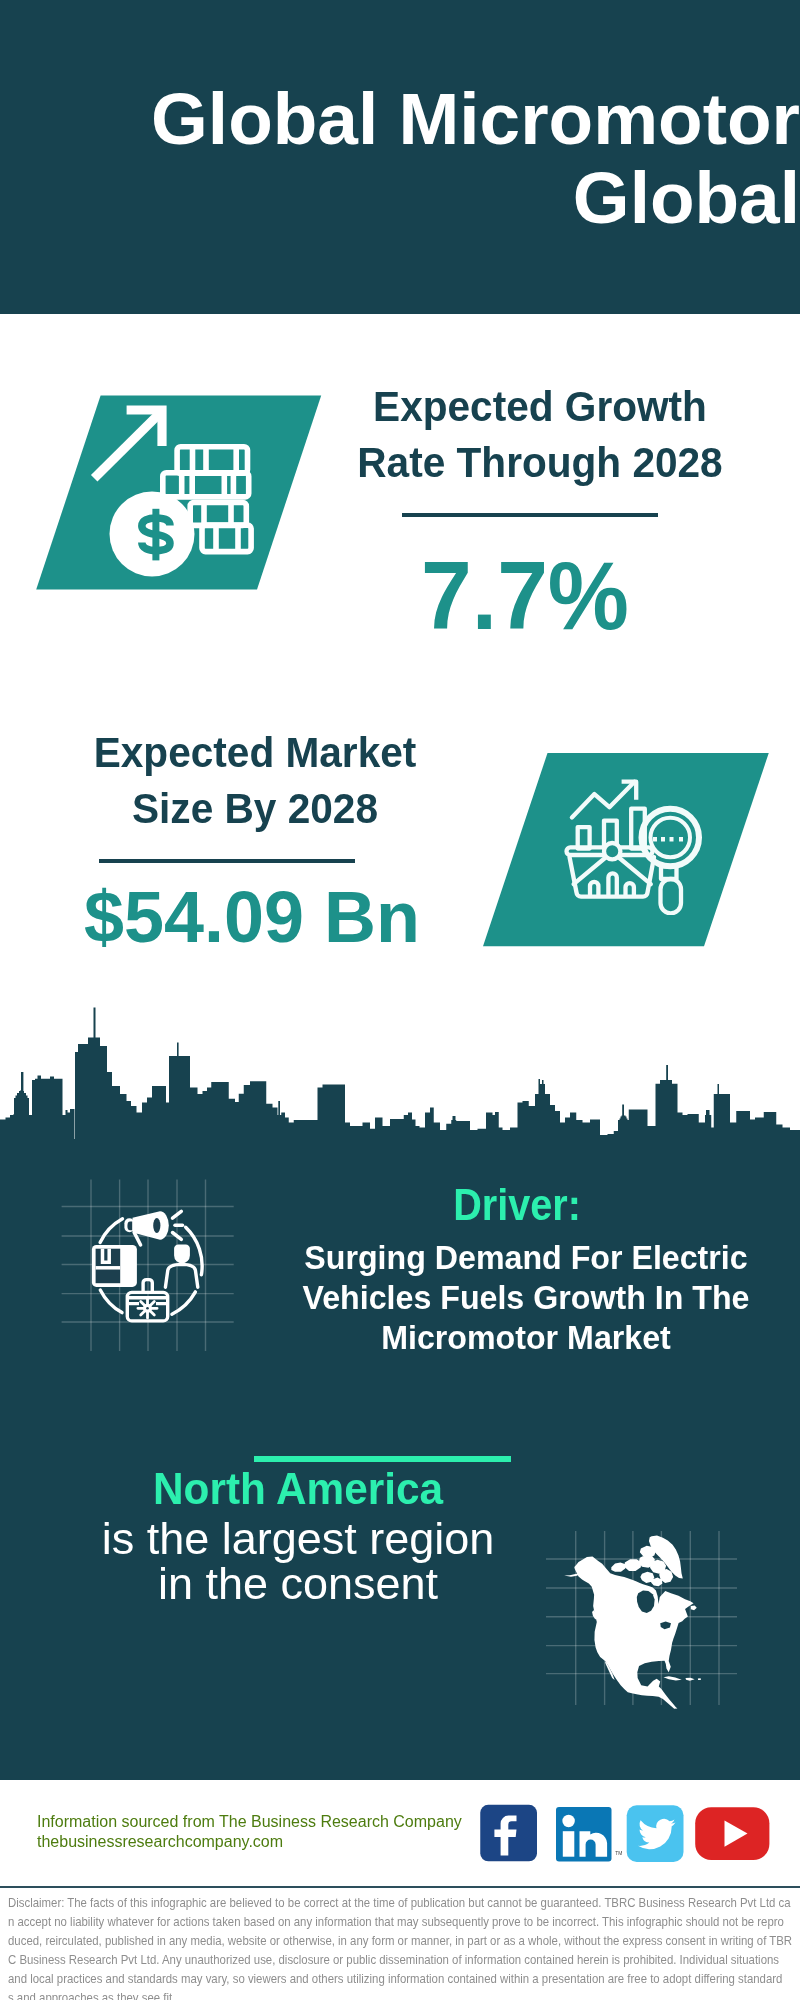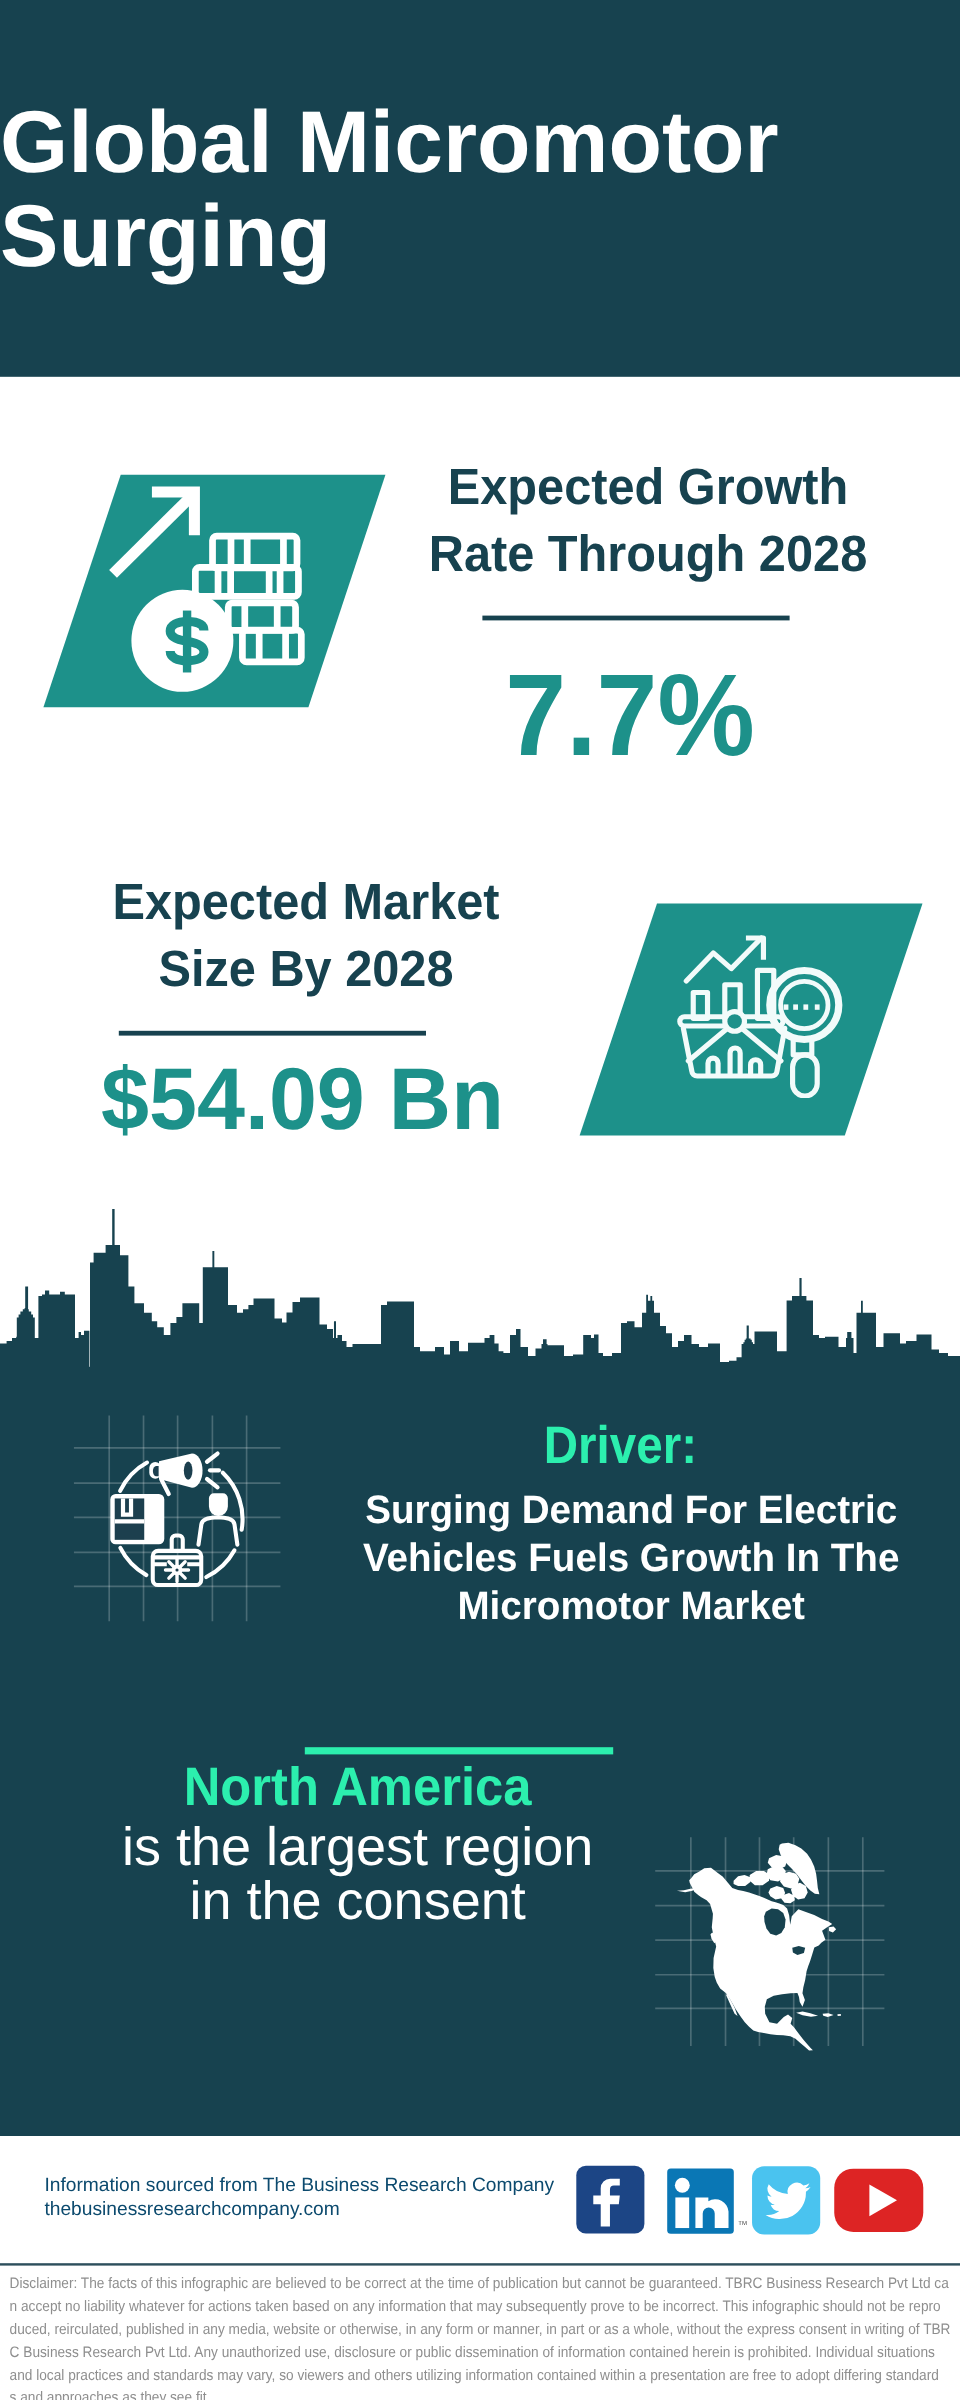--- a/index.html
+++ b/index.html
@@ -3,54 +3,54 @@
 <meta charset="utf-8">
 <style>
   html,body{margin:0;padding:0;background:#ffffff;}
   body{width:800px;height:2000px;overflow:hidden;}
   .page{position:relative;width:800px;height:2000px;background:#ffffff;
         font-family:"Liberation Sans",sans-serif;-webkit-font-smoothing:antialiased;}
   .abs{position:absolute;}
 
   
   #header{left:0;top:0;width:800px;height:314px;background:#17424f;}
-  #title{left:0;top:79px;width:800px;text-align:left;color:#ffffff;
+  #title{left:0;top:79px;width:800px;text-align:right;color:#ffffff;
          font-size:73px;font-weight:bold;line-height:79px;}
 
   
   .statHead{color:#17424f;font-weight:bold;font-size:42.5px;line-height:56px;text-align:center;transform:scaleX(0.955);}
   .rule{background:#17424f;height:4px;}
   .statVal{color:#1d918a;font-weight:bold;text-align:center;white-space:nowrap;}
 
   
   #darkbody{left:0;top:1139px;width:800px;height:641px;background:#17424f;}
   #skyline{left:0;top:1000px;width:800px;height:140px;display:block;}
   .mint{color:#2cefae;}
   .whitetxt{color:#ffffff;}
   #driverLabel{left:317px;top:1182px;width:400px;text-align:center;font-weight:bold;font-size:44px;line-height:46px;transform:scaleX(0.9);}
   #driverText{left:276px;top:1238px;width:500px;text-align:center;font-weight:bold;font-size:33px;line-height:40px;transform:scaleX(0.975);}
   #mintRule{left:254px;top:1456px;width:257px;height:6px;background:#2cefae;}
   #regionText{left:42px;top:1461px;width:512px;text-align:center;font-size:45px;line-height:44.5px;}
   #regionText .hl{font-weight:bold;display:block;line-height:56px;transform:scaleX(0.94);}
 
   
   #footer{left:0;top:1780px;width:800px;height:106px;background:#ffffff;}
-  #srcText{left:37px;top:1812px;color:#0c4a6e;font-size:16px;line-height:20px;}
+  #srcText{left:37px;top:1812px;color:#4d7c0f;font-size:16px;line-height:20px;}
   #fhr{left:0;top:1886px;width:800px;height:2px;background:#2d4f5c;}
   #discl{left:8px;top:1894px;width:900px;color:#8e8e8e;font-size:12.6px;line-height:18.9px;white-space:nowrap;transform:scaleX(0.905);transform-origin:0 0;}
 </style>
 </head>
 <body>
 
 <div class="page">
 
   <div class="abs" id="header"></div>
   <div class="abs" id="title">
     <div>Global Micromotor</div>
-    <div>Surging</div>
+    <div>Global</div>
   </div>
 
   <svg class="abs" id="para1" style="left:30px;top:390px;width:300px;height:205px" viewBox="0 0 300 205">
     <polygon points="70.6,5.6 291.2,5.6 227,199.4 6.2,199.4" fill="#1d918a"></polygon>
   </svg>
   <svg class="abs" id="icon1" style="left:90px;top:400px;width:190px;height:190px" viewBox="0 0 190 190">
     <g fill="none" stroke="#ffffff" stroke-width="9.2" stroke-linecap="butt" stroke-linejoin="miter">
       <path d="M 4.2,78.2 L 69,14"></path>
       <path d="M 36.6,10 L 72,10 L 72,46"></path>
     </g>

